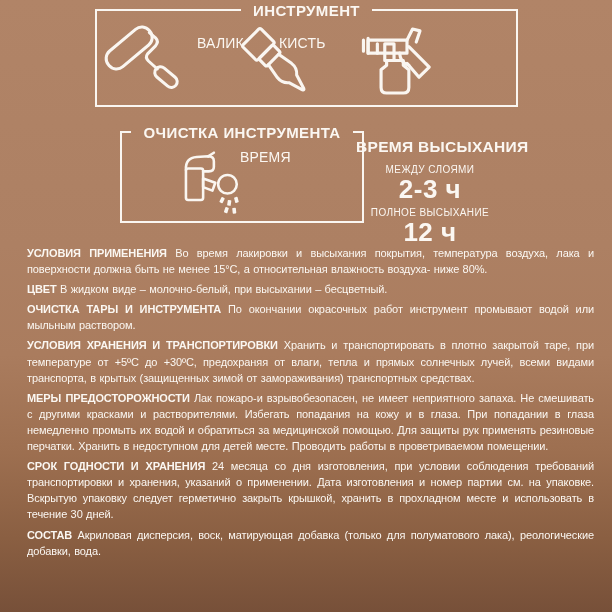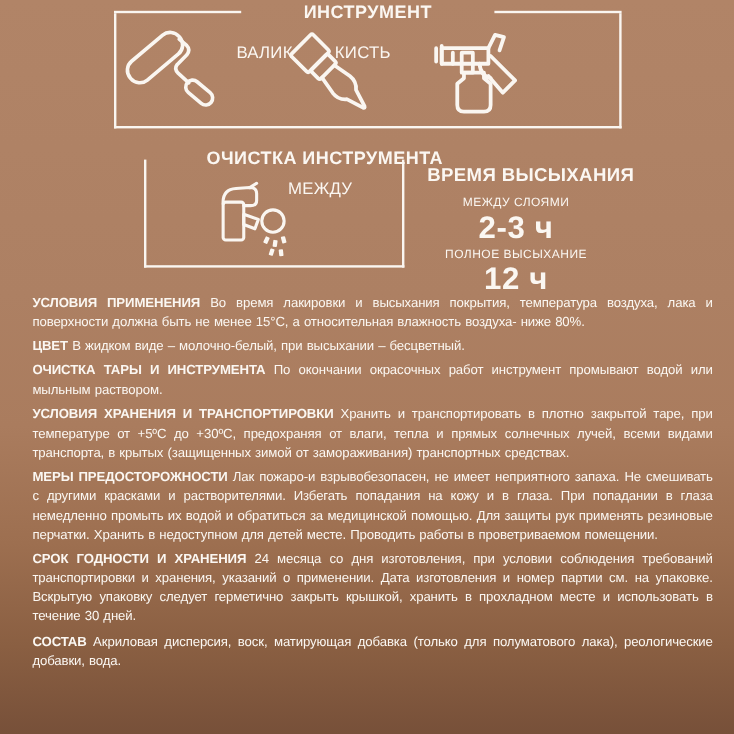--- a/index.html
+++ b/index.html
@@ -13,34 +13,34 @@
     background:linear-gradient(180deg,#b18467 0%,#ad8063 40%,#aa7c5e 58%,#9d6f50 74%,#8a5f42 88%,#775039 100%);
   }
   
   .box{
     position:absolute;
     border:2px solid #faf6f1;border-top:none;
     box-sizing:border-box;
   }
   .box-head{
     position:absolute;top:-2px;left:-2px;right:-2px;height:2px;
-    display:flex;align-items:center;gap:40px;
+    display:flex;align-items:center;
   }
   .hline{flex:1;height:2px;background:#faf6f1;}
   .box-title{
     padding:0 12px;font-weight:700;font-size:15px;line-height:1;
     white-space:nowrap;letter-spacing:.4px;
   }
   
   #tools-box{left:95px;top:11px;width:423px;height:96px;}
   .abs{position:absolute;}
   .tool-label{font-size:14px;letter-spacing:.2px;line-height:17px;}
   .tool-note{font-size:13.5px;line-height:16px;display:block;margin-top:2px;}
   
-  #cleaning-box{left:120px;top:133px;width:217px;height:90px;}
+  #cleaning-box{left:120px;top:133px;width:244px;height:90px;}
   
   #drying{position:absolute;left:356px;top:125px;width:148px;text-align:center;}
   .drying-title{font-size:15.5px;font-weight:700;white-space:nowrap;margin:13px 0 8px;letter-spacing:.3px;}
   .drying-label{display:block;font-size:10px;letter-spacing:.4px;}
   .drying-value{display:block;font-size:26px;font-weight:700;line-height:1.05;margin:1px 0 4px;letter-spacing:.5px;}
   
   #body-text{position:absolute;left:23px;right:14px;top:241px;}
   #body-text p{
     margin:4px;text-align:justify;
     font-size:11px;line-height:16.1px;letter-spacing:-0.1px;word-spacing:.5px;
@@ -102,21 +102,21 @@
       <path d="M54 44 l17 6 -4 11 -13 -5 z"></path>
       <circle cx="88" cy="52" r="13"></circle>
       <g fill="#faf6f1" stroke="none">
         <rect x="78" y="70" width="5" height="8" rx="1" transform="rotate(25 80 74)"></rect>
         <rect x="88" y="74" width="5" height="8" rx="1" transform="rotate(8 90 78)"></rect>
         <rect x="98" y="70" width="5" height="8" rx="1" transform="rotate(-15 100 74)"></rect>
         <rect x="84" y="84" width="5" height="8" rx="1" transform="rotate(18 86 88)"></rect>
         <rect x="95" y="85" width="5" height="8" rx="1" transform="rotate(-6 97 89)"></rect>
       </g>
     </svg>
-    <span class="abs tool-label" style="left:118px;top:16px">МЕЖДУ</span>
+    <span class="abs tool-label" style="left:118px;top:16px">ВРЕМЯ</span>
   </section>
 
   <section id="drying">
     <h2 class="drying-title">ВРЕМЯ ВЫСЫХАНИЯ</h2>
     <span class="drying-label">МЕЖДУ СЛОЯМИ</span>
     <span class="drying-value">2-3 ч</span>
     <span class="drying-label">ПОЛНОЕ ВЫСЫХАНИЕ</span>
     <span class="drying-value">12 ч</span>
   </section>
 

